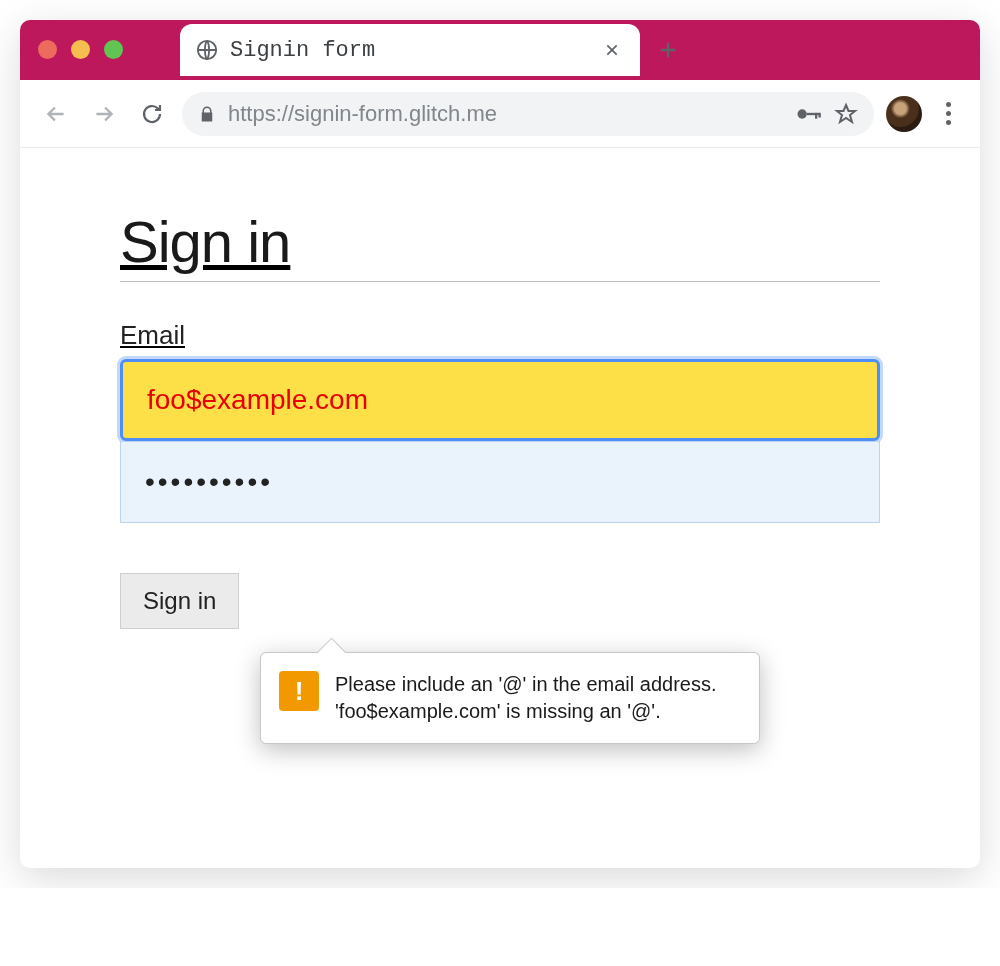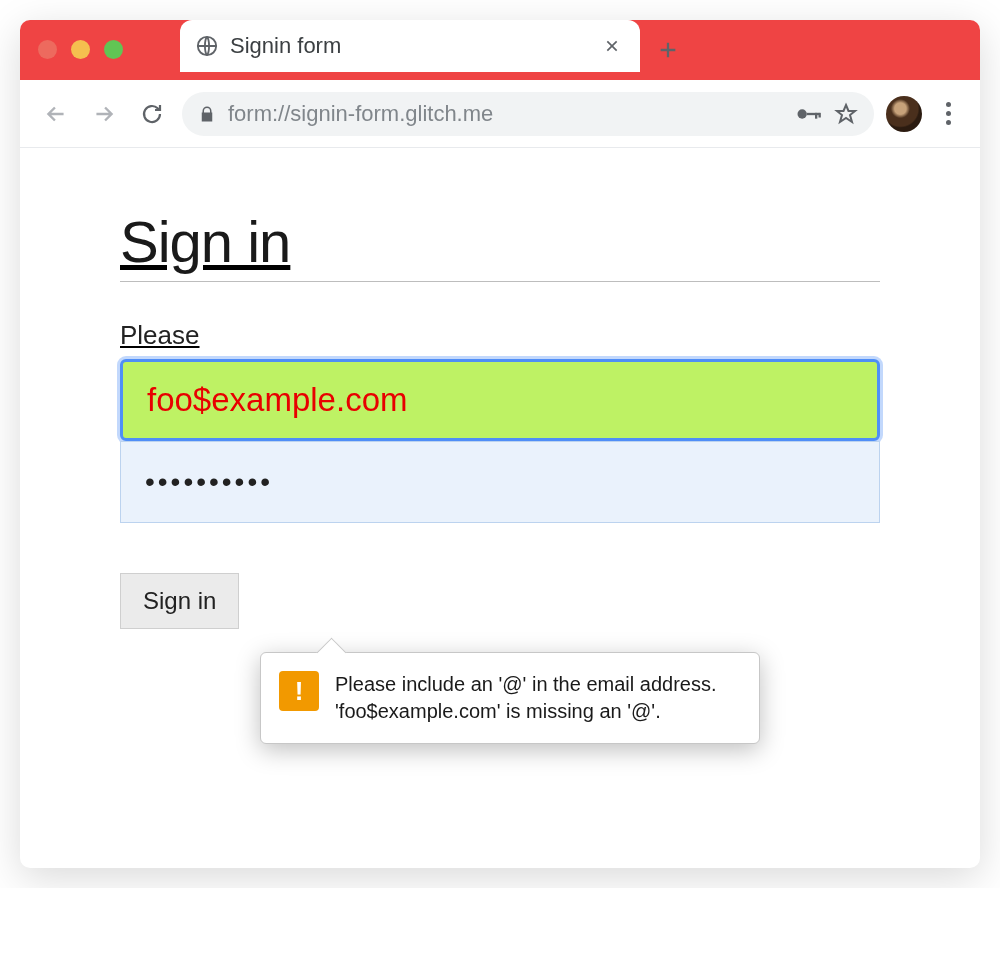--- a/index.html
+++ b/index.html
@@ -13,26 +13,27 @@
     width: 960px;
     margin: 0 auto;
     border-radius: 10px;
     overflow: visible;
     box-shadow: 0 10px 40px rgba(0,0,0,0.15);
     background: #fff;
   }
   
   .titlebar {
     height: 60px;
-    background: #ef4444;
+    background: #be185d;
     border-top-left-radius: 10px;
     border-top-right-radius: 10px;
     display: flex;
-    align-items: flex-start;
+    align-items: center;
     position: relative;
+    font-family: Liberation Mono, monospace;
   }
   .traffic-lights {
     position: absolute;
     left: 18px;
     top: 20px;
     display: flex;
     gap: 14px;
   }
   .tl-dot {
     width: 19px; height: 19px; border-radius: 50%;
@@ -138,28 +139,28 @@
   }
   .field-label {
     font-size: 26px;
     color:#222;
     margin-top: 38px;
     margin-bottom: 8px;
   }
   .text-input {
     width:100%;
     height:82px;
-    font-size:33px;
+    font-size:28px;
     padding: 0 24px;
     border: 3px solid #4f8ef7;
     border-radius:6px;
     outline: none;
     box-shadow: 0 0 0 3px rgba(79,142,247,0.35);
     color:#e80000;
-    background:#bef264;
+    background:#fde047;
   }
   .pwd-input {
     width:100%;
     height:82px;
     font-size:28px;
     padding: 0 24px;
     border: 1px solid #bcd3ef;
     background:#eaf2fc;
     letter-spacing:3px;
     color:#222;
@@ -267,21 +268,21 @@
           <path d="M20 12a8 8 0 1 1-2.34-5.66L20 8"></path>
           <path d="M20 3v5h-5"></path>
         </svg>
     </div>
     <div class="omnibox">
       <span class="lock">
         <svg width="18" height="18" viewBox="0 0 24 24" fill="#5f6368">
             <path d="M6 10V8a6 6 0 1 1 12 0v2h1v12H5V10h1zm2 0h8V8a4 4 0 0 0-8 0v2z"></path>
           </svg>
       </span>
-      <span class="url">form://signin-form.glitch.me</span>
+      <span class="url">https://signin-form.glitch.me</span>
       <span class="keyicon">
         <svg width="28" height="28" viewBox="0 0 24 24" fill="#5f6368">
             <circle cx="7" cy="12" r="4"></circle>
             <rect x="11" y="11" width="11" height="2"></rect>
             <rect x="18" y="11" width="2" height="5"></rect>
             <rect x="21" y="11" width="2" height="4"></rect>
           </svg>
       </span>
       <span class="star">
         <svg width="24" height="24" viewBox="0 0 24 24" fill="none" stroke="#5f6368" stroke-width="2">
@@ -293,21 +294,21 @@
     <div class="menu-dots">
       <span></span>
         <span></span>
         <span></span>
     </div>
   </div>
 
   <div class="page">
     <h1 class="page-title">Sign in</h1>
 
-    <div class="field-label">Please</div>
+    <div class="field-label">Email</div>
     <input class="text-input" type="text" value="foo$example.com" style="">
 
     <input class="pwd-input" type="text" value="••••••••••" style="">
 
     <button class="signin-btn">Sign in</button>
 
     
     <div class="tooltip">
       <div class="warn">
           <span>!</span>

